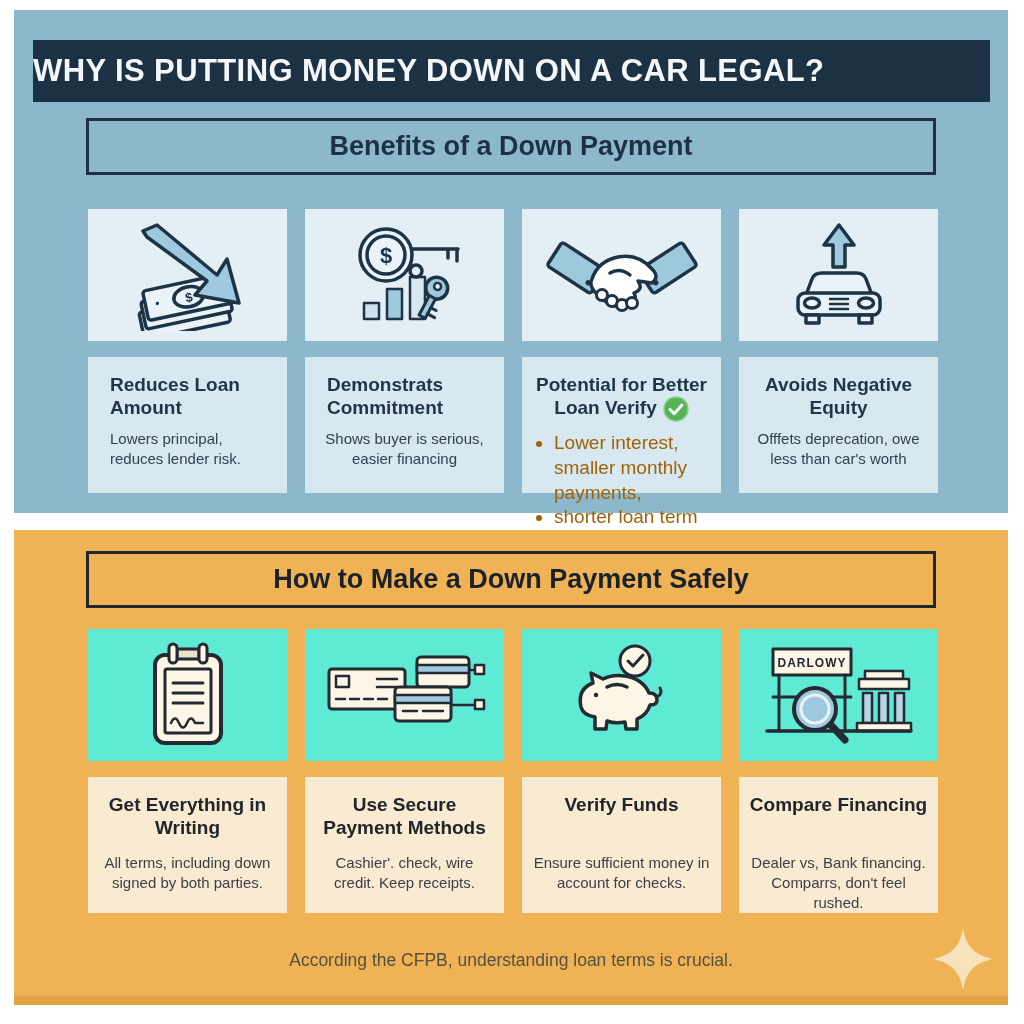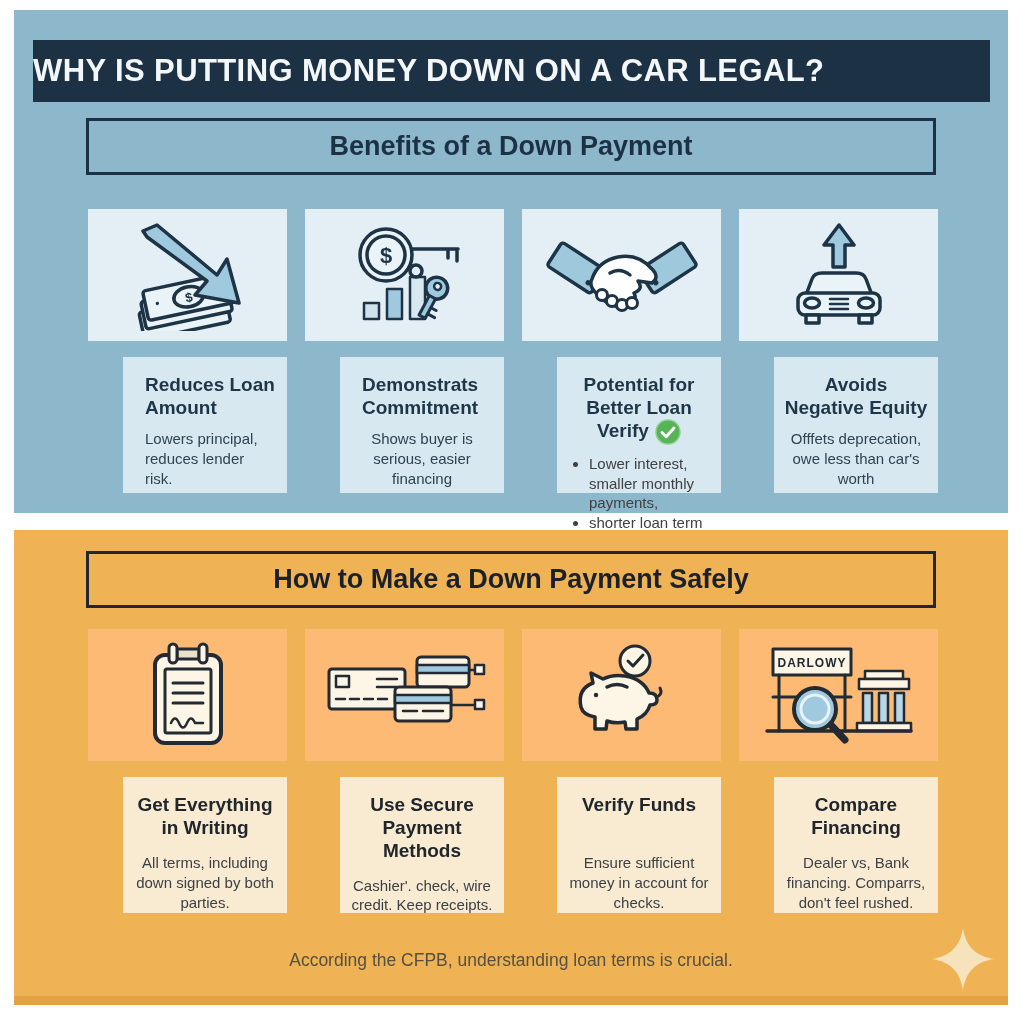--- a/index.html
+++ b/index.html
@@ -21,33 +21,33 @@
   .banner.b-bottom{top:21px;border-color:#22272e;color:#1b212a;}
 
   .grid{position:absolute;left:74px;display:grid;grid-template-columns:repeat(4,199px);gap:18px;}
   .tiles-top{top:199px;}
   .tiles-bottom{top:99px;}
   .cards-top{top:347px;}
   .cards-bottom{top:247px;}
 
   .tile{height:132px;display:flex;align-items:center;justify-content:center;}
   .tile.blue{background:#e4eff5;}
-  .tile.cream{background:#fdba74;text-align:center;}
+  .tile.cream{background:#5eead4;text-align:center;}
   .tile svg{display:block;}
 
-  .card{height:136px;box-sizing:border-box;padding:16px 10px 10px;text-align:center;margin-left:35px;}
+  .card{height:136px;box-sizing:border-box;padding:16px 10px 10px;text-align:center;}
   .card.blue{background:#d8e8f1;}
   .card.cream{background:#f9ebd1;}
   .card h3{margin:0 0 9px;font-size:19px;line-height:1.22;color:#1d3648;min-height:47px;font-weight:bold;}
   .card.cream h3{color:#20262c;margin-bottom:13px;}
   .card p{margin:0;font-size:15px;line-height:1.32;color:#2e4350;}
   .card.cream p{color:#3c4047;}
   .card.align-left{text-align:left;padding-left:22px;padding-right:12px;}
   .card.title-left h3{text-align:left;padding-left:12px;}
-  .bullets{margin:0;padding:0 0 0 22px;text-align:left;font-size:15px;line-height:1.3;color:#404040;list-style-type:disc;}
+  .bullets{margin:0;padding:0 0 0 22px;text-align:left;font-size:19px;line-height:1.3;color:#a16207;list-style-type:disc;}
   .badge{display:inline-block;vertical-align:middle;margin-left:6px;width:26px;height:26px;}
 
   .footer-note{position:absolute;left:0;top:420px;width:100%;text-align:center;
     font-size:17.5px;color:#55503f;}
   .sparkle{position:absolute;right:14px;bottom:6px;width:62px;height:62px;}
 </style>
 </head>
 <body>
 
 <div class="section sec-top">

